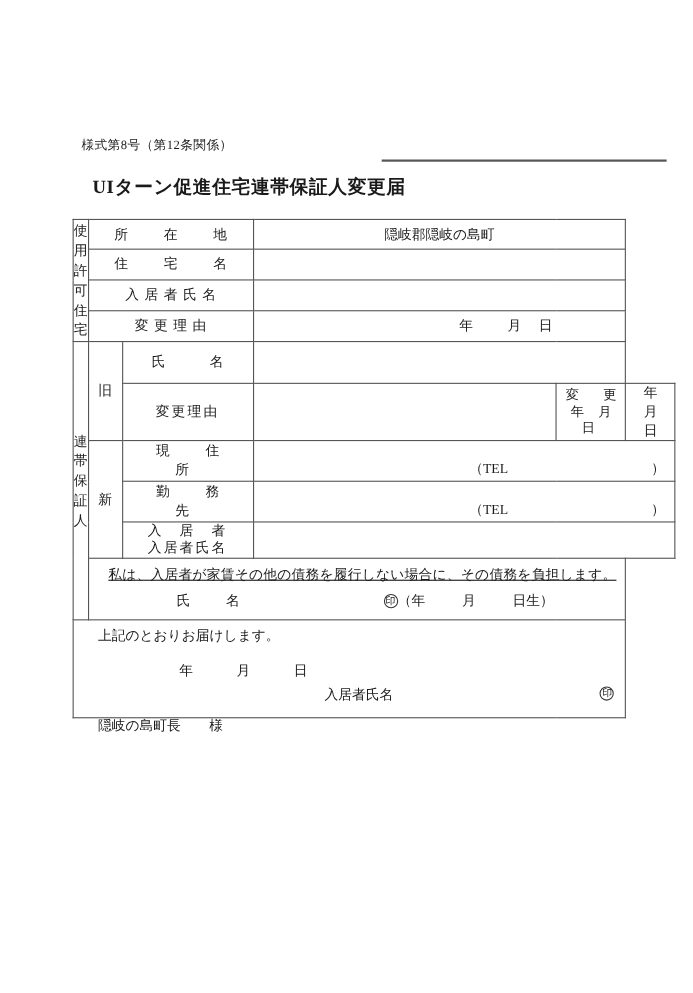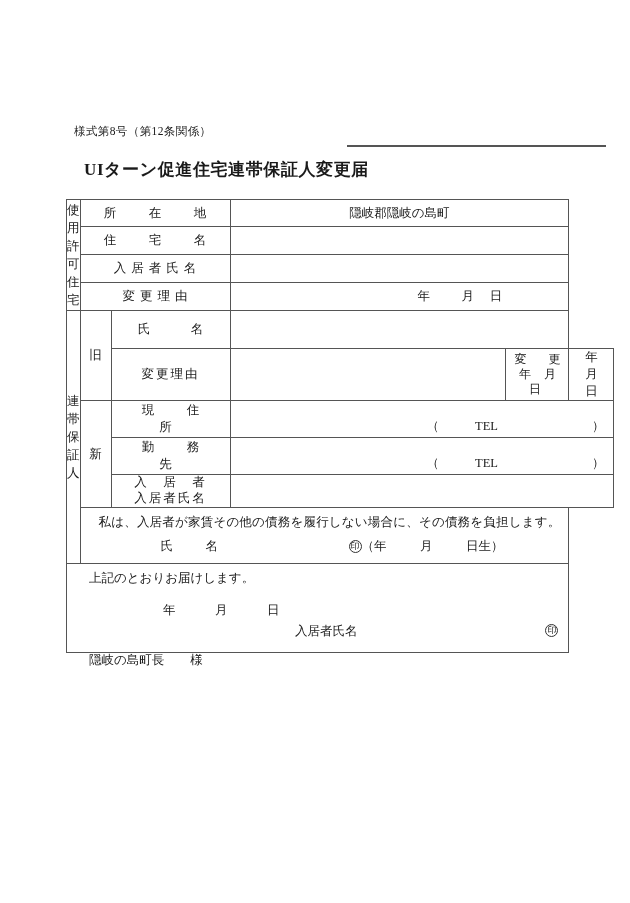--- a/index.html
+++ b/index.html
@@ -196,30 +196,30 @@
     left: 196px;
     bottom: 2px;
     width: 178px;
     font-size: 12.5px;
     white-space: nowrap;
   }
   .tel-wrap .tel-open { }
   .tel-wrap .tel-word {
     font-variant: small-caps;
     letter-spacing: 0;
-    margin-left: 36px;
   }
   .tel-wrap .tel-close {
     float: right;
   }
 
   
   .pledge-cell {
     padding: 0;
     font-size: 12.5px;
+    text-decoration: underline;
   }
   .pledge-text {
     padding: 6px 8px 2px 18px;
     letter-spacing: 0.2px;
     white-space: nowrap;
   }
   .pledge-sign {
     position: relative;
     height: 30px;
     padding-left: 60px;

